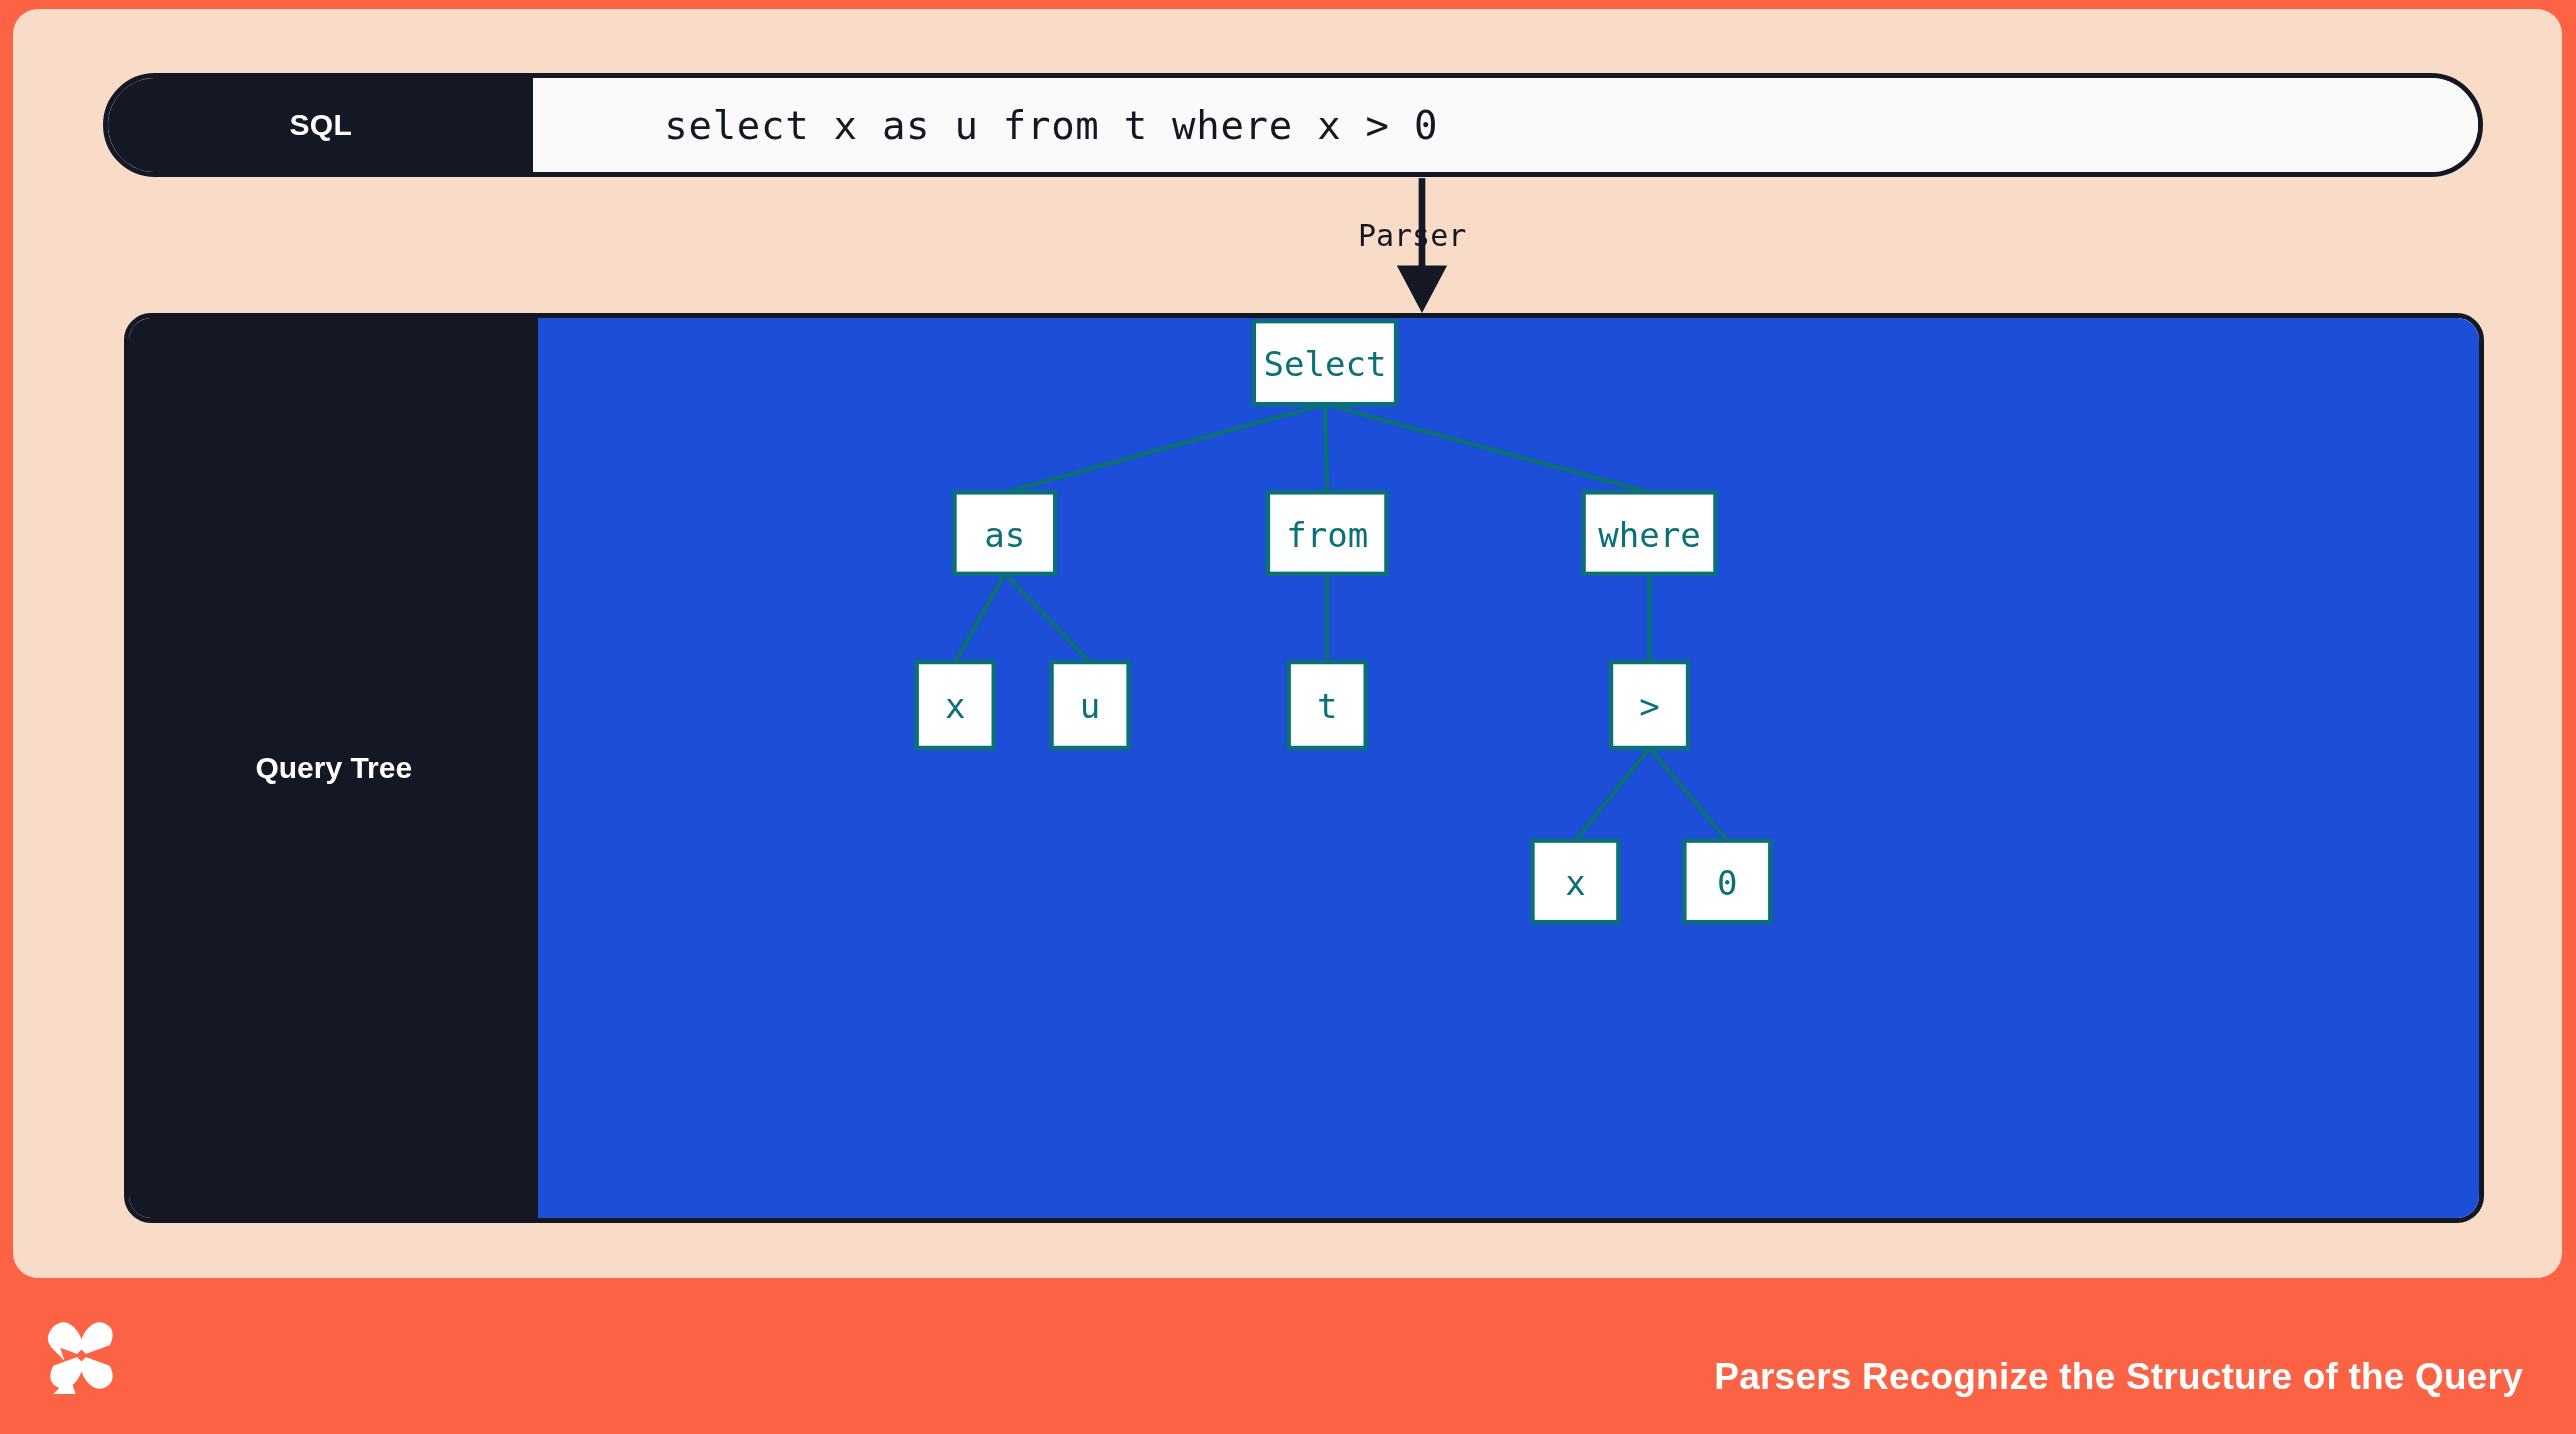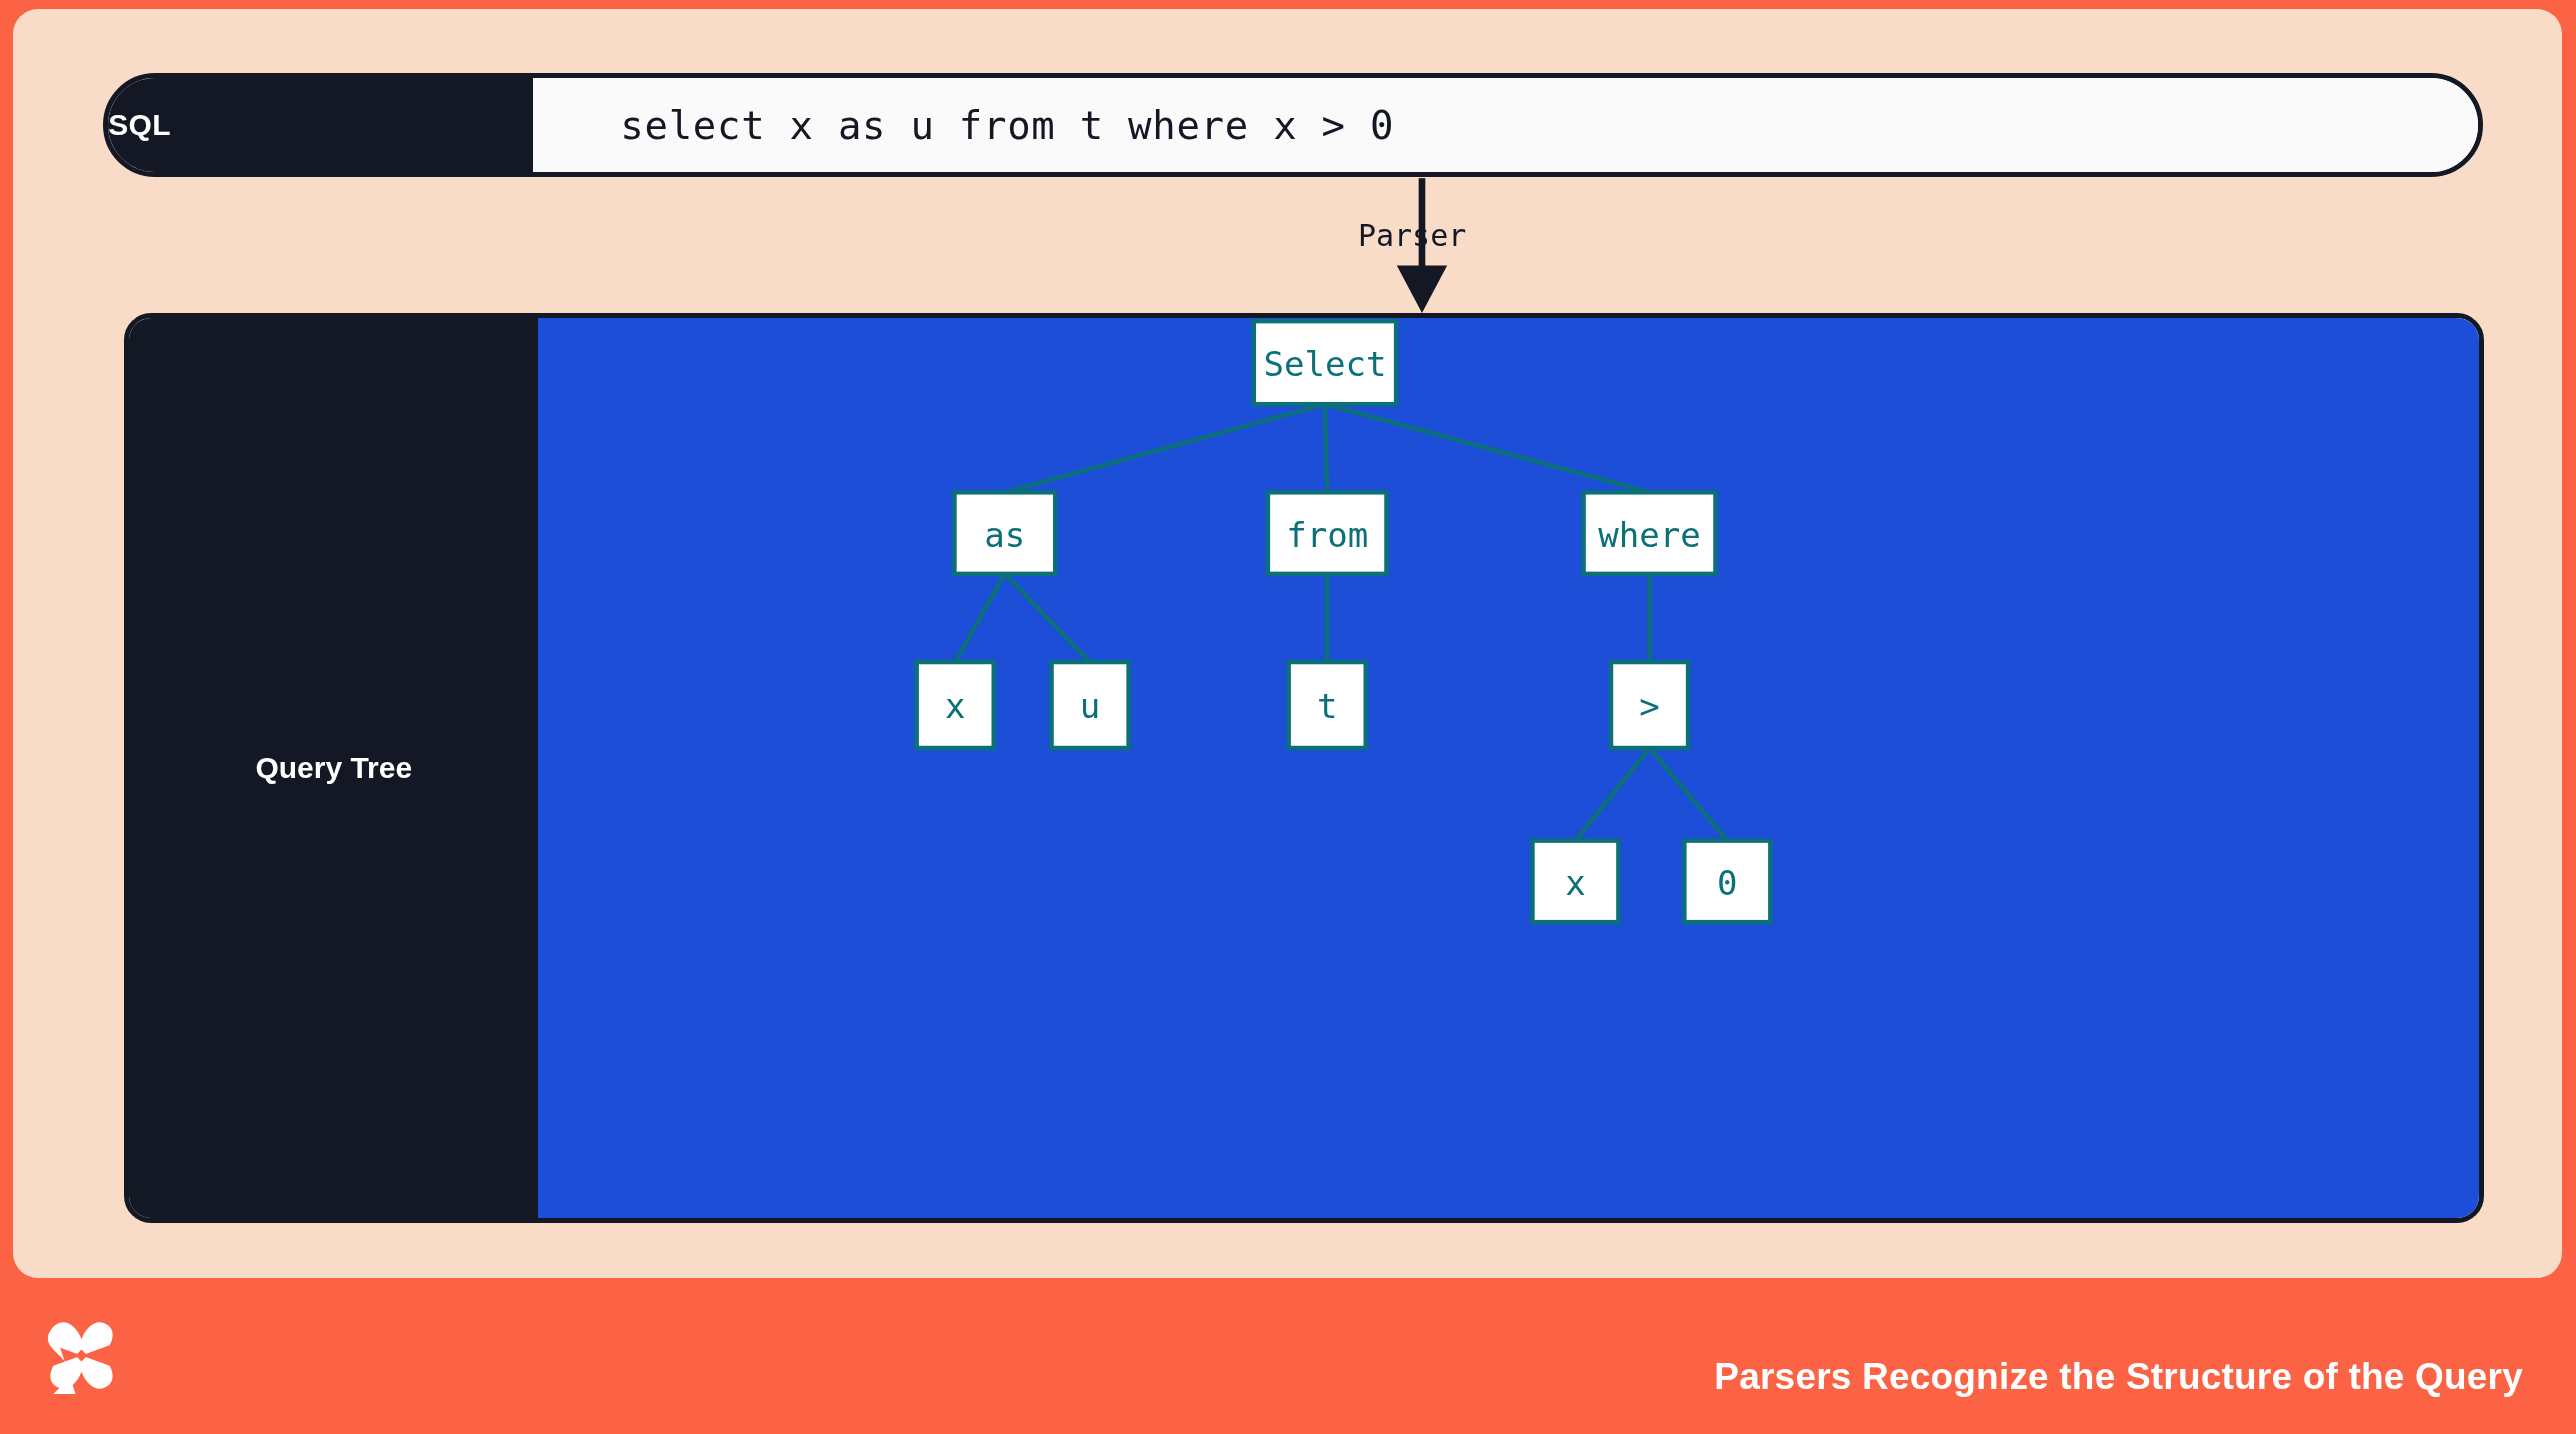--- a/index.html
+++ b/index.html
@@ -48,37 +48,38 @@
     box-sizing: border-box;
     display: flex;
     align-items: stretch;
     overflow: hidden;
   }
   #sql-label-cell {
     width: 425px;
     background: #141724;
     display: flex;
     align-items: center;
-    justify-content: flex-start;
+    justify-content: center;
     flex: 0 0 auto;
   }
   #sql-label-text {
     color: #FFFFFF;
     font-family: "Liberation Sans", sans-serif;
     font-weight: bold;
     font-size: 30px;
     letter-spacing: 0.3px;
   }
   #sql-query-cell {
     flex: 1 1 auto;
     background: #FAFAFA;
     display: flex;
     align-items: center;
     padding-left: 87px;
     box-sizing: border-box;
+    margin-left: 44px;
   }
   #sql-query-text {
     color: #141724;
     font-family: "DejaVu Sans Mono", monospace;
     font-size: 39px;
     letter-spacing: 0.7px;
     white-space: pre;
   }
 
   

